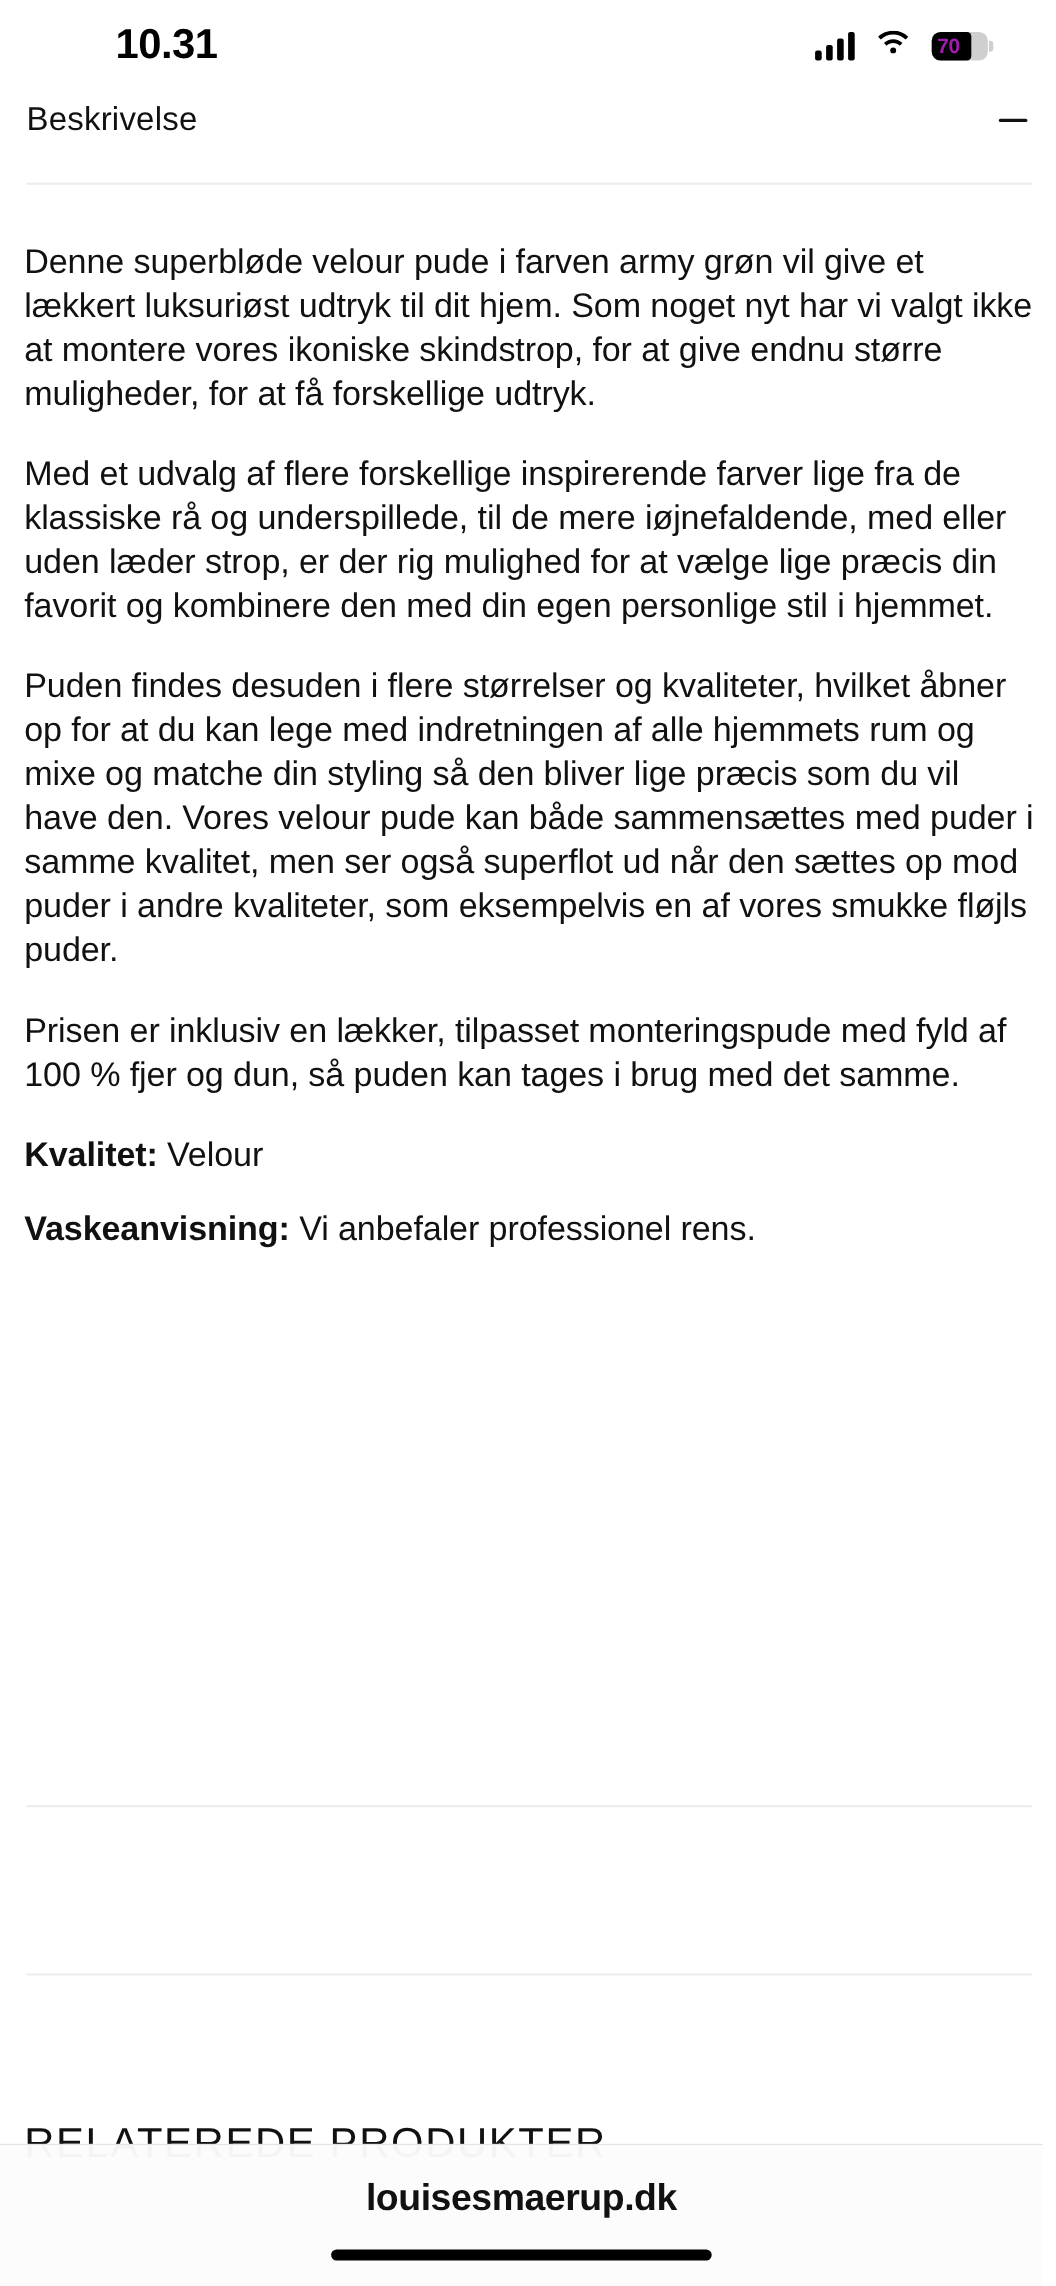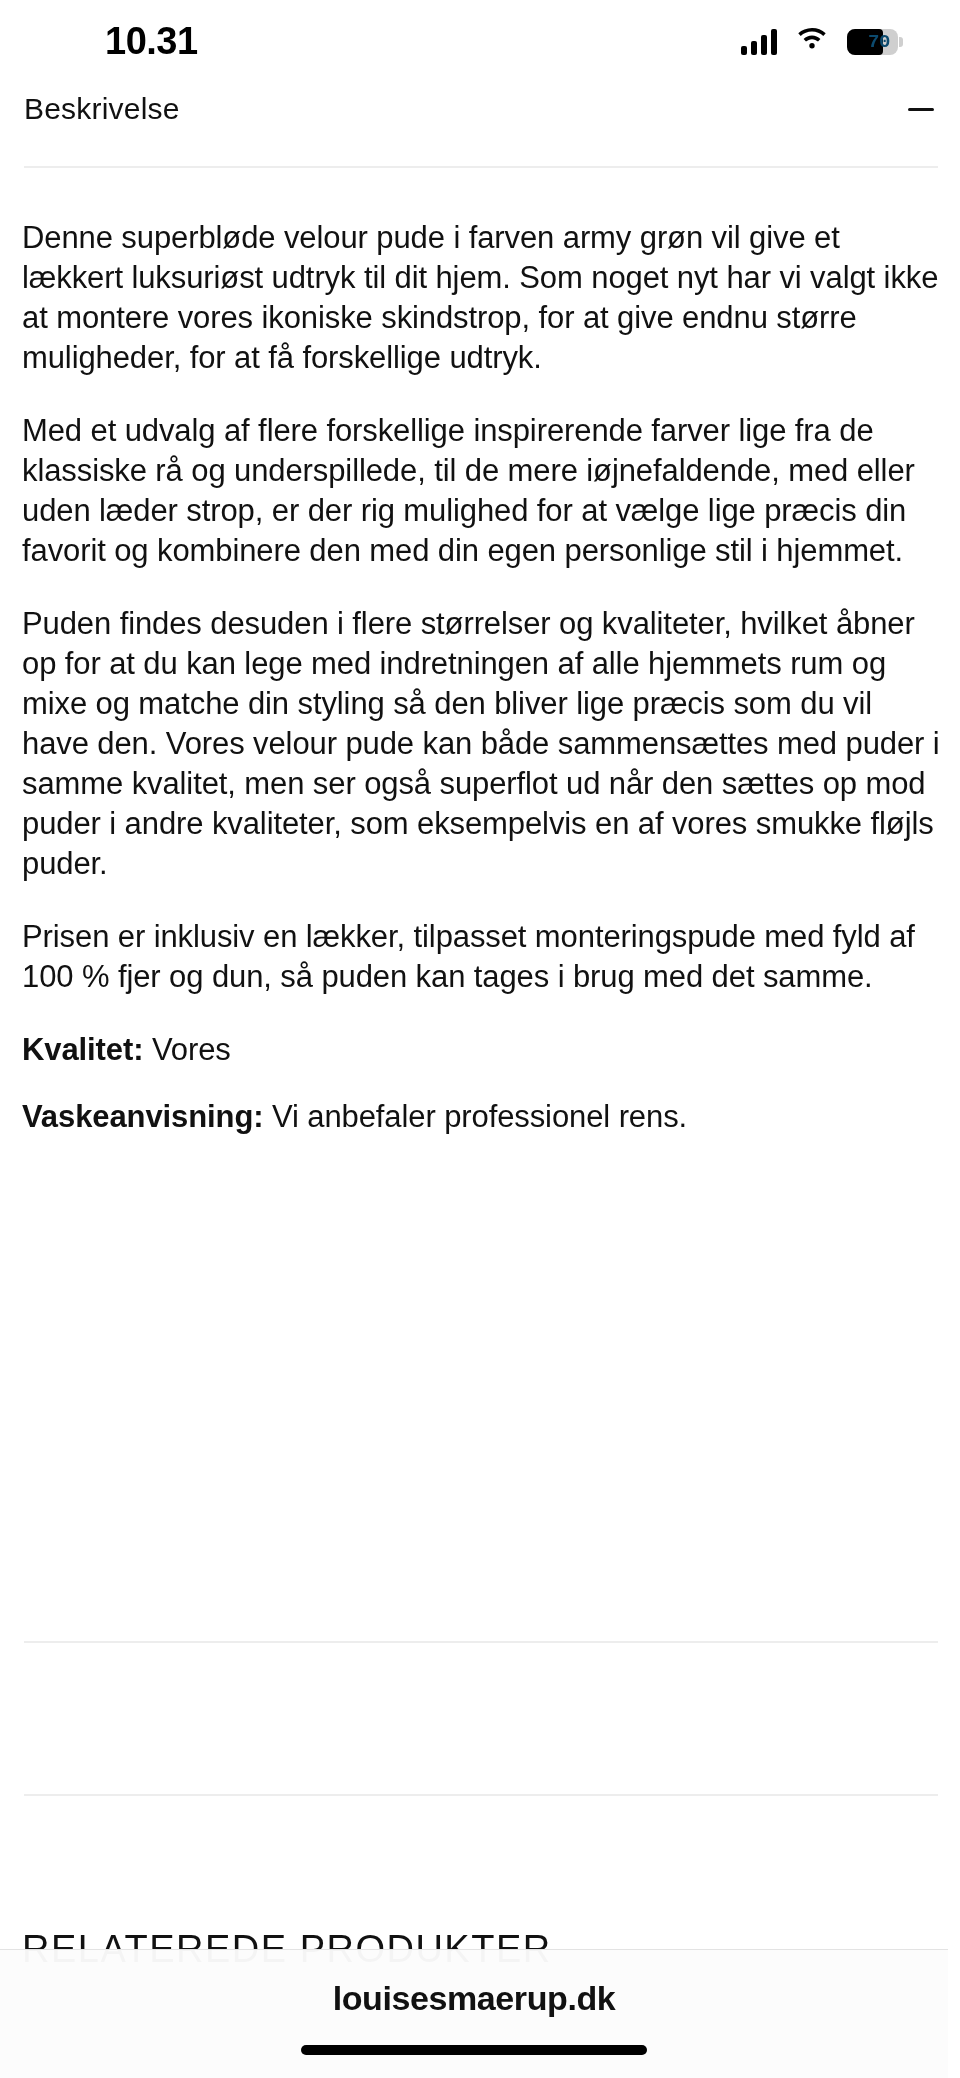--- a/index.html
+++ b/index.html
@@ -159,32 +159,31 @@
   }
   .battery-fill {
     position: absolute;
     left: 0; top: 0; bottom: 0;
     width: 70%;
     background: #000000;
     border-radius: 8px 4px 4px 8px;
   }
   .battery-level {
     position: absolute;
-    left: 16px; top: 0;
+    left: 0; top: 0;
     width: 100%; height: 100%;
     display: flex;
     align-items: center;
     justify-content: flex-start;
     padding-left: 5px;
     font-size: 19px;
     font-weight: 700;
-    color: #0c4a6e;
+    color: #a21caf;
     letter-spacing: -0.3px;
     line-height: 1;
-    font-family: Liberation Mono, monospace;
   }
   .battery-cap {
     position: absolute;
     right: -5px;
     top: 8px;
     width: 4px;
     height: 10px;
     background: #cfcfcf;
     border-radius: 0 3px 3px 0;
   }
@@ -235,21 +234,21 @@
 
   <div class="divider divider-top"></div>
 
   <div class="description">
     <p>Denne superbløde velour pude i farven army grøn vil give et lækkert luksuriøst udtryk til dit hjem. Som noget nyt har vi valgt ikke at montere vores ikoniske skindstrop, for at give endnu større muligheder, for at få forskellige udtryk.</p>
     <p>Med et udvalg af flere forskellige inspirerende farver lige fra de klassiske rå og underspillede, til de mere iøjnefaldende, med eller uden læder strop, er der rig mulighed for at vælge lige præcis din favorit og kombinere den med din egen personlige stil i hjemmet.</p>
     <p>Puden findes desuden i flere størrelser og kvaliteter, hvilket åbner op for at du kan lege med indretningen af alle hjemmets rum og mixe og matche din styling så den bliver lige præcis som du vil have den. Vores velour pude kan både sammensættes med puder i samme kvalitet, men ser også superflot ud når den sættes op mod puder i andre kvaliteter, som eksempelvis en af vores smukke fløjls puder.</p>
     <p>Prisen er inklusiv en lækker, tilpasset monteringspude med fyld af 100 % fjer og dun, så puden kan tages i brug med det samme.</p>
 
 
-    <p class="spec"><b>Kvalitet:</b><span> Vores</span></p>
+    <p class="spec"><b>Kvalitet:</b><span> Velour</span></p>
 
     <p class="spec"><b>Vaskeanvisning:</b><span> Vi anbefaler professionel rens.</span></p>
   </div>
 
   <div class="divider divider-mid"></div>
   <div class="divider divider-bottom"></div>
 
   <div class="related-heading">RELATEREDE PRODUKTER</div>
 </div>
 

